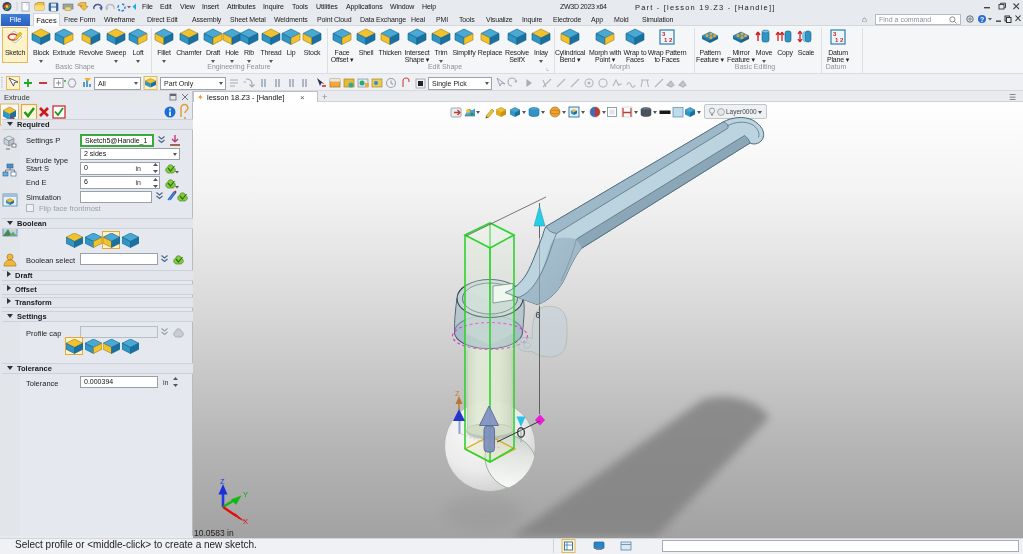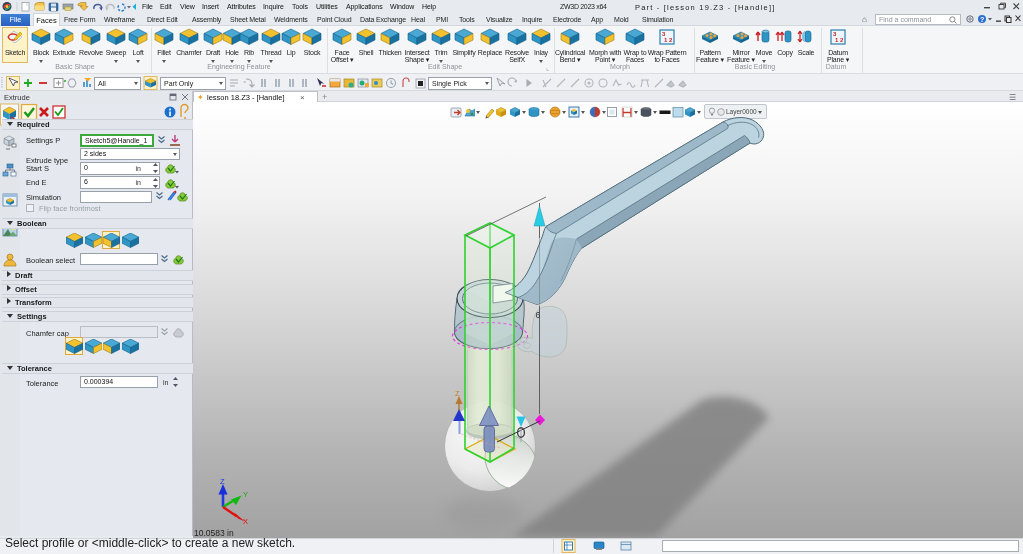--- a/index.html
+++ b/index.html
@@ -480,21 +480,21 @@
     <path d="M1.5,1.5 l3,2.5 l3,-2.5 M1.5,5 l3,2.5 l3,-2.5" fill="none" stroke="#4a6a8a" stroke-width="1.2"></path>
   </svg>
 <svg class="a" style="left:171px;top:254px" width="16" height="12" viewBox="0 0 16 12">
     <path d="M5,10 c-3,-1 -3,-5 0,-6 c0,-3 5,-3 5,0 c3,1 3,5 0,6 Z" fill="#8ac83a" stroke="#4a8a1a" stroke-width="0.7"></path>
     <path d="M5,5 l2.5,3 l4,-5" stroke="#1a7a1a" stroke-width="1.2" fill="none"></path>
   </svg>
 <div class="sect" style="top:269.5px"><span class="tri trir"></span>Draft<span style="position:absolute;right:4px;top:1.5px;width:8px;height:8px;background:#dde4ec;border:1px solid #a8b0ba"></span></div>
 <div class="sect" style="top:283.5px"><span class="tri trir"></span>Offset</div>
 <div class="sect" style="top:297px"><span class="tri trir"></span>Transform<span style="position:absolute;right:4px;top:1.5px;width:8px;height:8px;background:#dde4ec;border:1px solid #a8b0ba"></span></div>
 <div class="sect" style="top:310.5px"><span class="tri trid"></span>Settings</div>
-<div class="flab" style="top:329px">Chamfer cap</div>
+<div class="flab" style="top:329px">Profile cap</div>
 <div class="inp" style="left:80px;top:326px;width:78px;height:12px;background:#e4e8ee;border-color:#b8bec6"></div>
 <svg class="a" style="left:160px;top:327px" width="9" height="11" viewBox="0 0 9 11">
     <path d="M1.5,1.5 l3,2.5 l3,-2.5 M1.5,5 l3,2.5 l3,-2.5" fill="none" stroke="#9aa2ac" stroke-width="1.2"></path>
   </svg>
 <svg class="a" style="left:171px;top:327px" width="16" height="12" viewBox="0 0 16 12">
     <path d="M5,10 c-3,-1 -3,-5 0,-6 c0,-3 5,-3 5,0 c3,1 3,5 0,6 Z" fill="#c8ccd2" stroke="#9aa0a8" stroke-width="0.7"></path>
   </svg>
 <div class="a" style="left:65.0px;top:337px;width:18px;height:18px;background:#fdf2c8;border:1px solid #e2a83a"></div>
 <svg class="a" style="left:66.0px;top:339px" width="17" height="15" viewBox="1 1 18 16">
     <use href="#cube1"></use>
@@ -719,21 +719,21 @@
 <path d="M 223,507 L 237,516.5" stroke="#e01010" stroke-width="2.4"></path>
 <polygon points="245,521.5 234.1,512.6 237.9,518.4" fill="#e01010"></polygon>
 <text x="220" y="484" font-size="7.5" fill="#2038e0" font-family="Liberation Sans,sans-serif">Z</text>
 <text x="243" y="497" font-size="7.5" fill="#10a810" font-family="Liberation Sans,sans-serif">Y</text>
 <text x="243" y="524" font-size="7.5" fill="#e01010" font-family="Liberation Sans,sans-serif">X</text>
 </g>
 <text x="194" y="536" font-size="8.5" fill="#222" font-family="Liberation Sans,sans-serif">10.0583 in</text>
 </svg>
   </div>
 <div class="status"></div>
-<div class="a" style="left:5px;bottom:4px;font-size:12px;color:#222">Select profile or &lt;middle-click&gt; to create a new sketch.</div>
+<div class="a" style="left:15px;bottom:4px;font-size:10px;color:#222">Select profile or &lt;middle-click&gt; to create a new sketch.</div>
 <div class="a" style="left:553px;bottom:1px;width:1px;height:14px;background:#d0d4d8"></div>
 <svg class="a" style="left:561px;bottom:1px" width="100" height="14" viewBox="0 0 100 14">
 <rect x="1" y="0.5" width="13" height="13" fill="#fdf2c8" stroke="#e2b862" stroke-width="1"></rect>
 <rect x="3.5" y="3" width="8" height="8" fill="#fff" stroke="#2a6faa" stroke-width="0.9"></rect>
     <path d="M6,3 v8 M3.5,6 h8" stroke="#2a6faa" stroke-width="0.7"></path>
 <rect x="33" y="3" width="10" height="6.5" rx="1" fill="#2a85c8" stroke="#1a5f92" stroke-width="0.7"></rect>
     <rect x="35" y="9.5" width="6" height="1.5" fill="#888"></rect>
 <rect x="60" y="3" width="10" height="8" fill="#dce8f2" stroke="#5a86aa" stroke-width="0.8"></rect>
     <path d="M60,5.5 h10" stroke="#5a86aa" stroke-width="0.8"></path>
 </svg>

